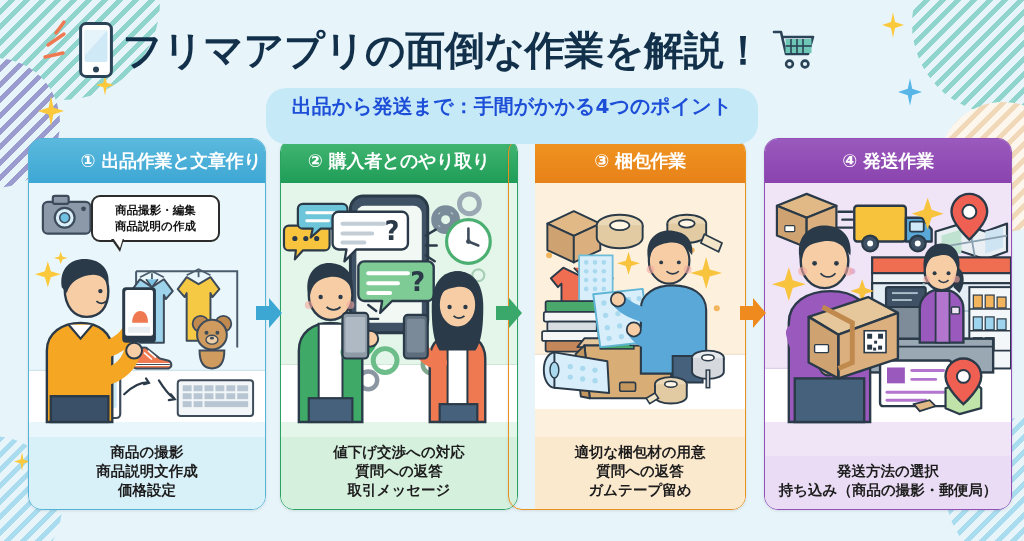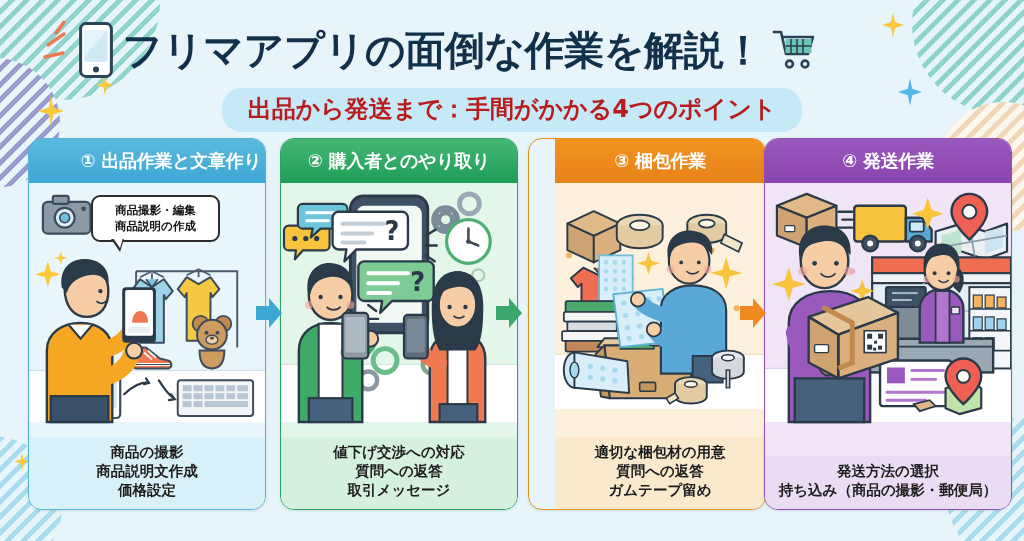--- a/index.html
+++ b/index.html
@@ -80,24 +80,24 @@
     position: absolute;
     left: 0; top: 88px;
     width: 1024px;
     display: flex;
     justify-content: center;
   }
 
   .subtitle {
     background: #c6e9f7;
     border-radius: 20px;
-    padding: 5px 26px 7px;
-    font-size: 24px;
+    padding: 5px 26px 24px;
+    font-size: 20px;
     font-weight: 700;
-    color: #b91c1c;
+    color: #1d4ed8;
     white-space: nowrap;
   }
 
   
   .panels {
     position: absolute;
     left: 0; top: 138px;
     width: 1024px;
     height: 375px;
     z-index: 4;
@@ -109,21 +109,21 @@
     width: 238px;
     height: 372px;
     border-radius: 14px;
     overflow: hidden;
     display: flex;
     flex-direction: column;
     box-shadow: 0 1px 3px rgba(0,0,0,.10);
   }
   .p1 { left: 28px; }
   .p2 { left: 280px; }
-  .p3 { left: 528px; padding-left: 26px; }
+  .p3 { left: 508px; padding-left: 26px; }
   .p4 { left: 764px; width: 248px; }
 
   .panel-head {
     height: 44px;
     display: flex;
     align-items: center;
     justify-content: center;
     color: #fff;
     font-size: 18px;
     font-weight: 700;

